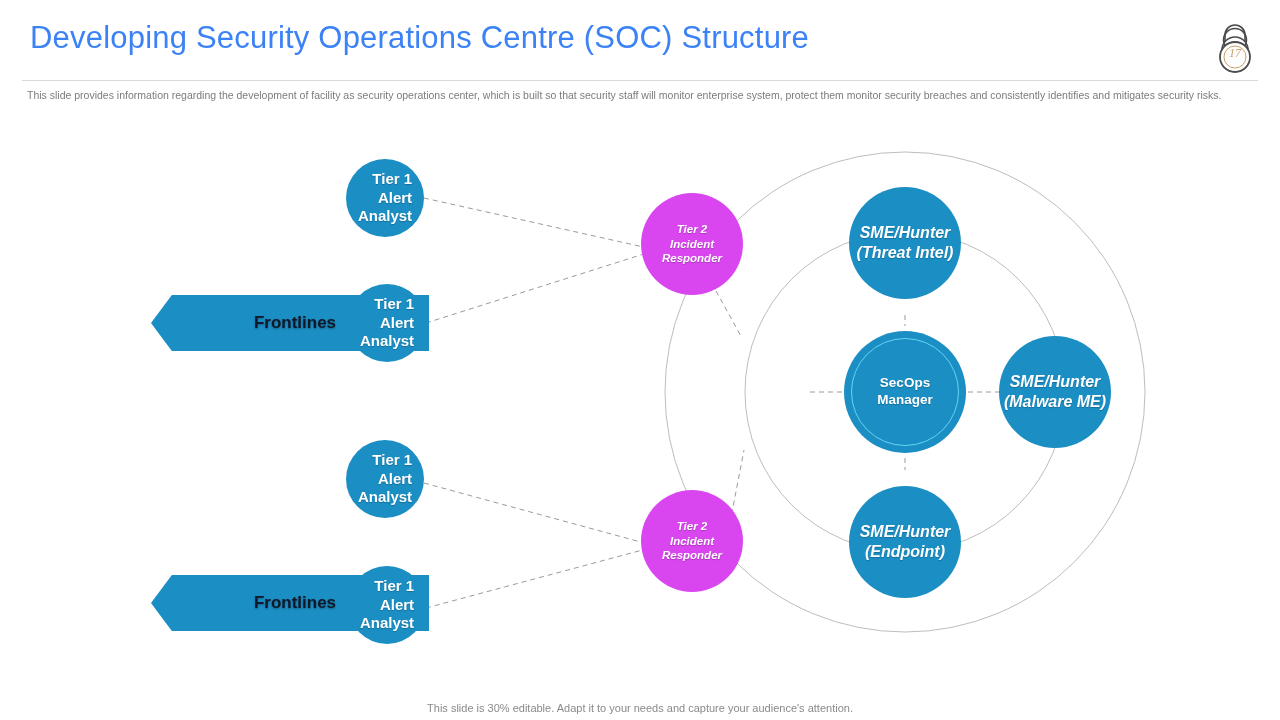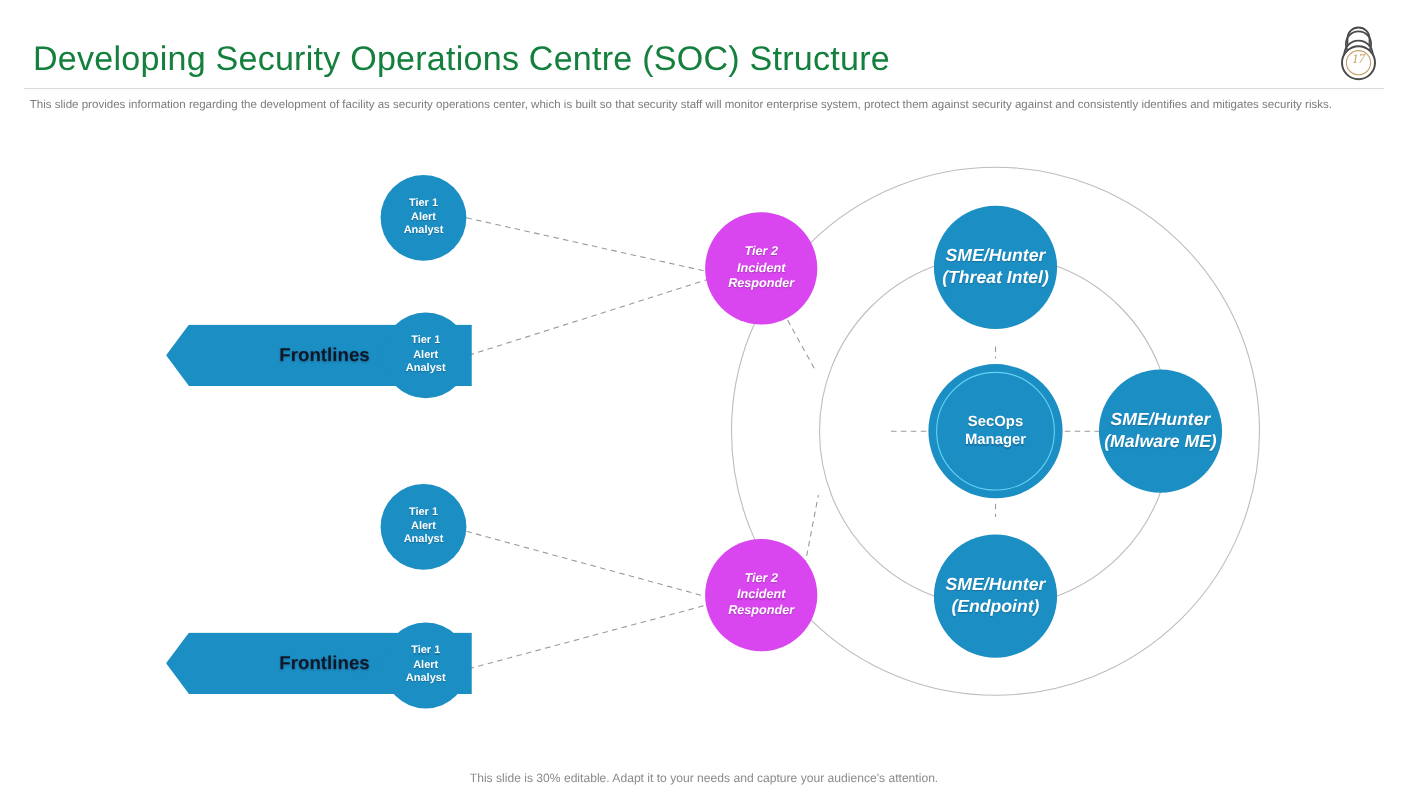--- a/index.html
+++ b/index.html
@@ -13,25 +13,25 @@
     position: relative;
     overflow: hidden;
     font-family: "Liberation Sans", sans-serif;
     color: #404040;
   }
 
   
   #slide-title {
     position: absolute;
     left: 30px;
-    top: 36px;
+    top: 20px;
     font-size: 31px;
     font-weight: 400;
     letter-spacing: 0.2px;
-    color: #15803d;
+    color: #3b82f6;
     white-space: nowrap;
   }
   #title-rule {
     position: absolute;
     left: 22px;
     top: 80px;
     width: 1236px;
     height: 1px;
     background: #d9d9d9;
   }
@@ -94,21 +94,22 @@
   }
   .node.blue  { background: #1b8ec4; }
   .node.orange{ background: #d946ef; font-style: italic; }
 
   .node .lines { white-space: pre-line; }
 
   
   .tier1 {
     width: 78px;
     height: 78px;
-    font-size: 10px;
+    font-size: 15px;
+    text-align: right;
   }
   
   .tier2 {
     width: 102px;
     height: 102px;
     font-size: 11.5px;
   }
   
   .sme {
     width: 112px;
@@ -166,21 +167,21 @@
     color: #8a8a8a;
   }
 </style>
 </head>
 <body>
 
 <div id="slide-title">Developing Security Operations Centre (SOC) Structure</div>
 
 <div id="title-rule"></div>
 
-<div id="slide-subtitle">This slide provides information regarding the development of facility as security operations center, which is built so that security staff will monitor enterprise system, protect them against security against and consistently identifies and mitigates security risks.</div>
+<div id="slide-subtitle">This slide provides information regarding the development of facility as security operations center, which is built so that security staff will monitor enterprise system, protect them monitor security breaches and consistently identifies and mitigates security risks.</div>
 
 <div id="page-badge">
   <svg width="54" height="62" viewBox="0 0 54 62" aria-hidden="true">
 
     <path d="M17 24 v-7 a10 10 0 0 1 20 0 v7" fill="none" stroke="#4a4a4a" stroke-width="1.6"></path>
     <circle cx="27" cy="22" r="11.5" fill="none" stroke="#4a4a4a" stroke-width="1.6"></circle>
 
     <path d="M14 38 v-6 a13 13 0 0 1 26 0 v6" fill="none" stroke="#4a4a4a" stroke-width="1.6"></path>
     <circle cx="27" cy="39" r="15" fill="#ffffff" stroke="#4a4a4a" stroke-width="1.8"></circle>
     <circle cx="27" cy="39" r="11" fill="none" stroke="#c9a06a" stroke-width="1"></circle>

